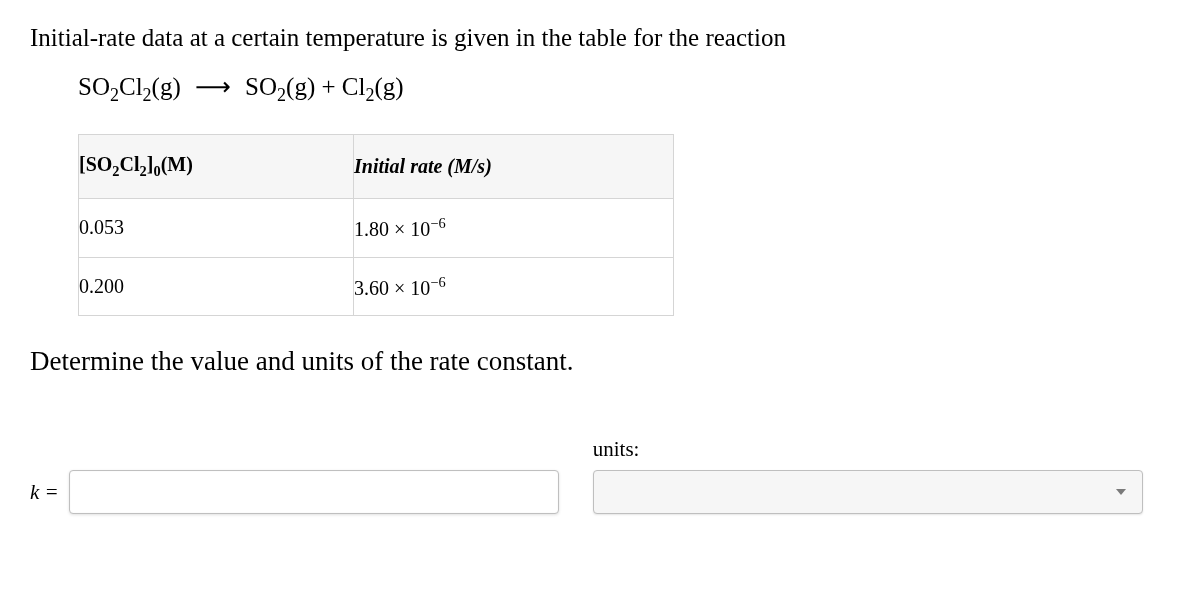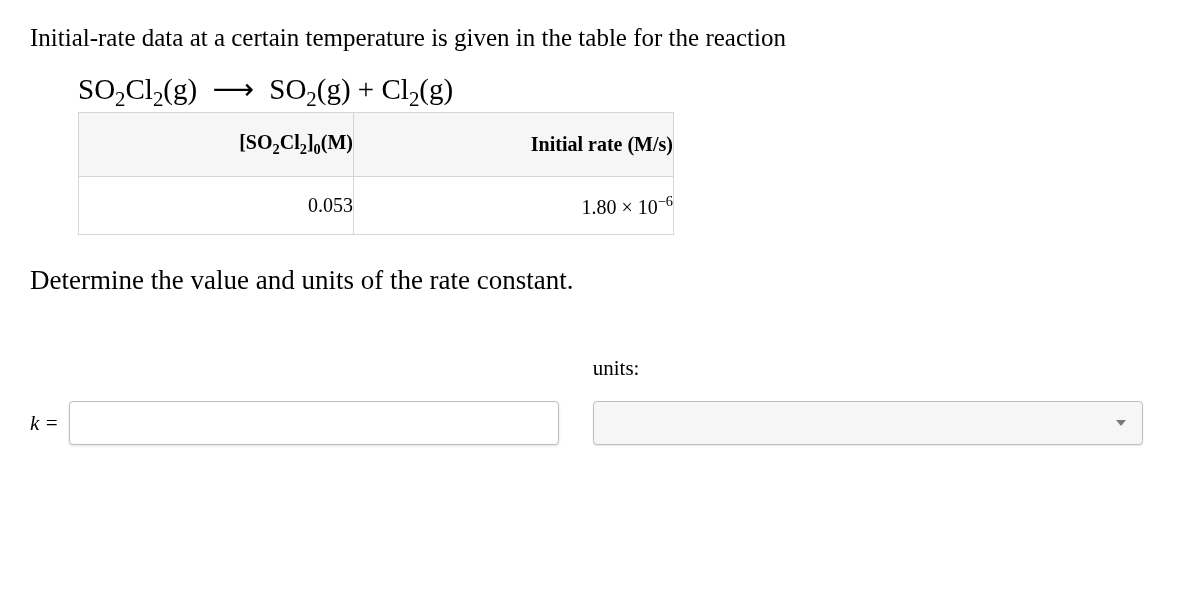--- a/index.html
+++ b/index.html
@@ -8,43 +8,44 @@
       font-size: 20px;
       color: #000;
       margin: 0;
       padding: 24px 30px;
       width: 1200px;
       background: #fff;
     }
     .intro { margin-bottom: 20px; font-size: 25px; }
     .reaction {
       margin-left: 48px;
-      font-size: 29px;
+      margin-bottom: 28px;
+      font-size: 25px;
     }
     .sub { font-size: 0.72em; vertical-align: sub; position: relative; }
     .sup { font-size: 0.72em; vertical-align: super; position: relative; }
     .arrow { margin: 0 8px; }
     table.data {
       border-collapse: collapse;
       margin-left: 48px;
       margin-bottom: 30px;
     }
     table.data th, table.data td {
       border: 1px solid #d5d5d5;
       padding: 16px 0;
-      text-align: right;
+      text-align: left;
       font-weight: normal;
     }
     table.data th {
       background: #f6f6f6;
       font-weight: bold;
       padding: 18px 0;
     }
     .col-conc { width: 275px; }
-    .col-rate { width: 320px; }
+    .col-rate { width: 320px; font-style: italic; }
     .instruct { margin-bottom: 60px; font-size: 27px; }
     .answer-row {
       display: flex;
       align-items: flex-end;
       gap: 34px;
     }
     .k-group {
       display: flex;
       align-items: center;
       gap: 10px;
@@ -53,21 +54,21 @@
     .k-input {
       width: 490px;
       height: 44px;
       border: 1px solid #bfbfbf;
       border-radius: 4px;
       box-shadow: 0 1px 3px rgba(0,0,0,0.12), inset 0 0 2px rgba(0,0,0,0.05);
       font-size: 18px;
       padding: 0 10px;
       background: #fff;
     }
-    .units-block { display: flex; flex-direction: column; gap: 20px; flex: 1; }
+    .units-block { display: flex; flex-direction: column; gap: 8px; flex: 1; }
     .units-label { font-size: 21px; }
     .units-select {
       width: 550px;
       height: 44px;
       border: 1px solid #bfbfbf;
       border-radius: 4px;
       background: #f6f6f6;
       box-shadow: 0 1px 2px rgba(0,0,0,0.1);
       position: relative;
       display: flex;
@@ -99,20 +100,24 @@
     <tr>
       <th class="col-conc">[SO<span class="sub">2</span>Cl<span class="sub">2</span>]<span class="sub">0</span>(M)</th>
       <th class="col-rate">Initial rate (M/s)</th>
     </tr>
   </thead>
   <tbody>
     <tr>
       <td>0.053</td>
       <td>1.80 × 10<span class="sup">−6</span></td>
     </tr>
+    <tr>
+      <td>0.200</td>
+      <td>3.60 × 10<span class="sup">−6</span></td>
+    </tr>
   </tbody>
 </table>
 
 <div class="instruct">Determine the value and units of the rate constant.</div>
 
 <div class="answer-row">
   <div class="k-group">
     <span class="k-label"><i>k</i><span> =</span></span>
     <input class="k-input" type="text" value="" style="">
   </div>

